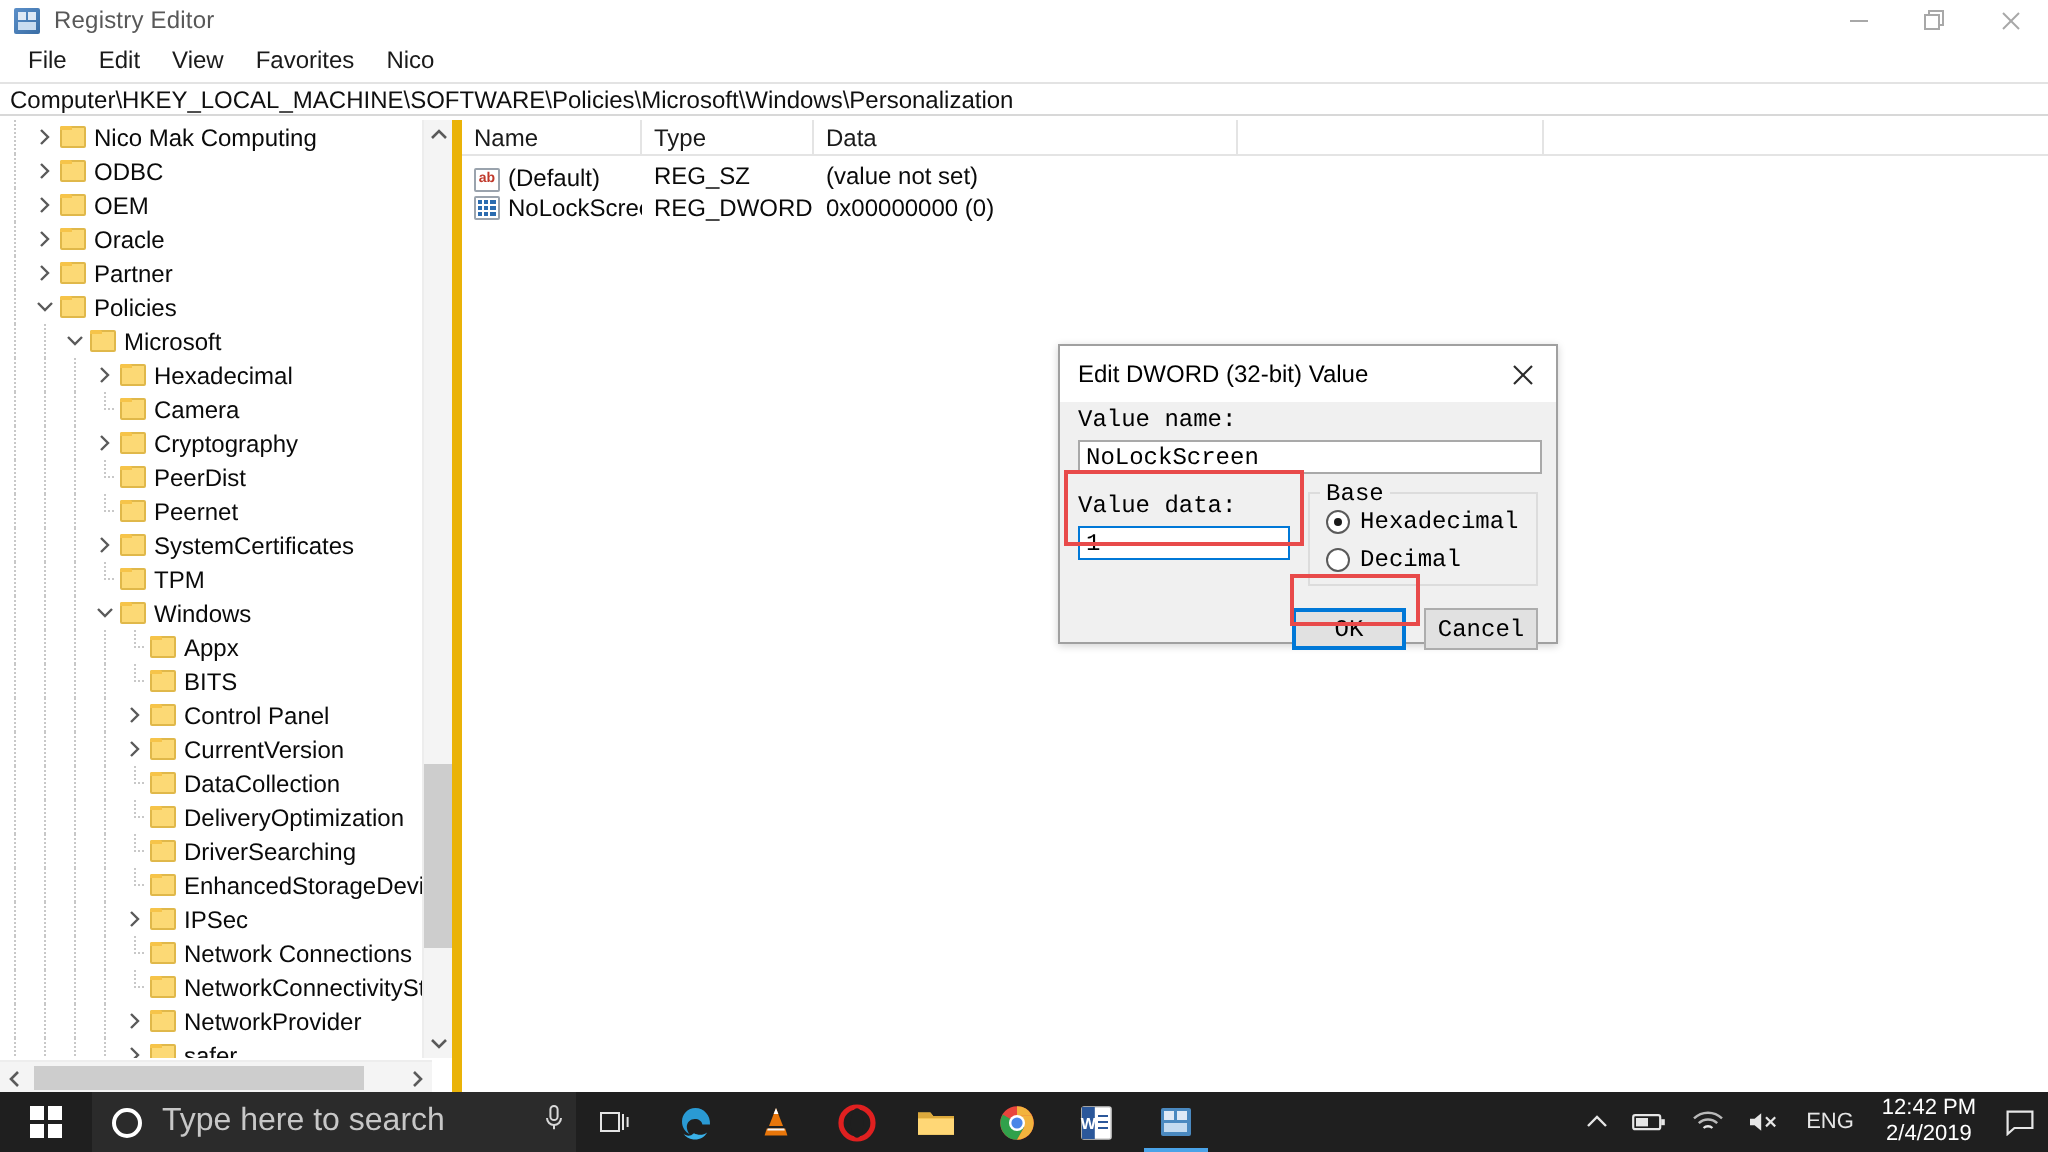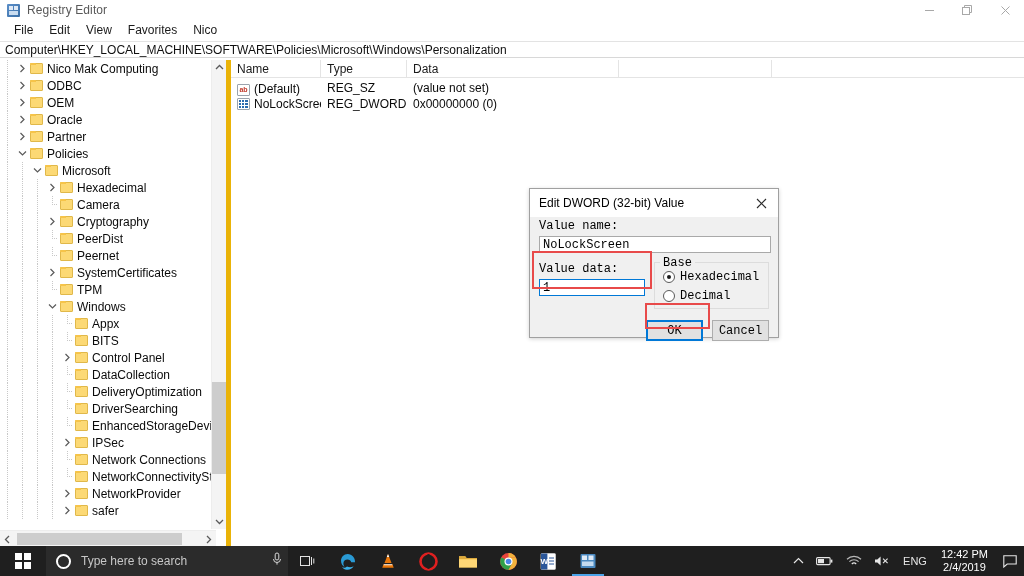--- a/index.html
+++ b/index.html
@@ -171,21 +171,21 @@
       linear-gradient(to right,#2b6cb0 0 2px, transparent 2px 3px, #2b6cb0 3px 5px, transparent 5px 6px, #2b6cb0 6px 8px);
   }
   .ico-dw .g2 {
     position:absolute; left:1px; top:1px; width:9px; height:8px;
     background:
       linear-gradient(to bottom,transparent 0 2px,#ffffff 2px 3px, transparent 3px 5px,#ffffff 5px 6px, transparent 6px 8px);
   }
 
   
   .dialog {
-    position: absolute; left: 529px; top: 188px; width: 250px; height: 150px;
+    position: absolute; left: 529px; top: 172px; width: 250px; height: 150px;
     background: #f0f0f0; border: 1px solid #a0a0a0;
     box-shadow: 0 1px 4px rgba(0,0,0,0.18);
   }
   .dlg-title {
     height: 28px; background: #ffffff; display: flex; align-items: center;
     padding-left: 9px; font-size: 12px; color: #000;
     position: relative;
   }
   .dlg-close {
     position:absolute; right:0; top:0; width: 34px; height: 28px;
@@ -249,21 +249,21 @@
 
   .searchbox {
     width: 242px; height: 30px; background: #2b2b2b; display:flex; align-items:center;
     padding: 0 6px 0 10px; position: relative;
   }
   .searchbox .circle {
     width: 15px; height: 15px; border-radius: 50%; border: 2px solid #ffffff;
     flex: 0 0 auto;
   }
   .searchbox .ph {
-    font-size: 12px; color: #c7c7c7; margin-left: 10px; flex: 1;
+    font-size: 16px; color: #c7c7c7; margin-left: 10px; flex: 1;
   }
   .searchbox .mic { color:#d8d8d8; }
 
   .tb-btn {
     width: 40px; height: 30px; display:flex; align-items:center; justify-content:center;
     position: relative;
   }
   .tb-btn.active::after {
     content:""; position:absolute; left:4px; right:4px; bottom:0; height:2px; background:#4aa3e8;
   }
@@ -562,20 +562,36 @@
                 <span class="f-back"></span>
                 <span class="f-tab"></span>
               </span>
               <span class="tlabel">Control Panel</span>
             </div>
             <div class="trow">
               <span class="guide v"></span>
               <span class="guide v"></span>
               <span class="guide v"></span>
               <span class="guide v"></span>
+              <span class="twisty">
+                <svg width="9" height="9" viewBox="0 0 9 9">
+                  <polyline points="2.5,1 6,4.5 2.5,8" fill="none" stroke="#5a5a5a" stroke-width="1.2"></polyline>
+                </svg>
+              </span>
+              <span class="folder">
+                <span class="f-back"></span>
+                <span class="f-tab"></span>
+              </span>
+              <span class="tlabel">CurrentVersion</span>
+            </div>
+            <div class="trow">
+              <span class="guide v"></span>
+              <span class="guide v"></span>
+              <span class="guide v"></span>
+              <span class="guide v"></span>
               <span class="guide elbow"></span>
               <span class="folder">
                 <span class="f-back"></span>
                 <span class="f-tab"></span>
               </span>
               <span class="tlabel">DataCollection</span>
             </div>
             <div class="trow">
               <span class="guide v"></span>
               <span class="guide v"></span>

